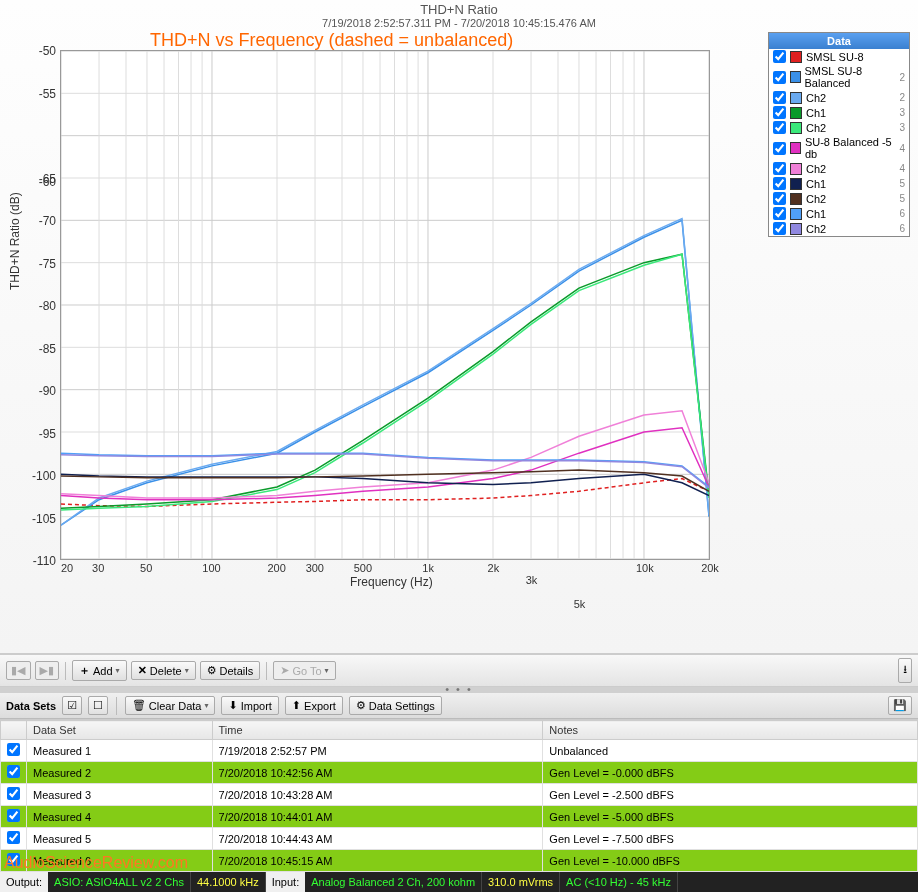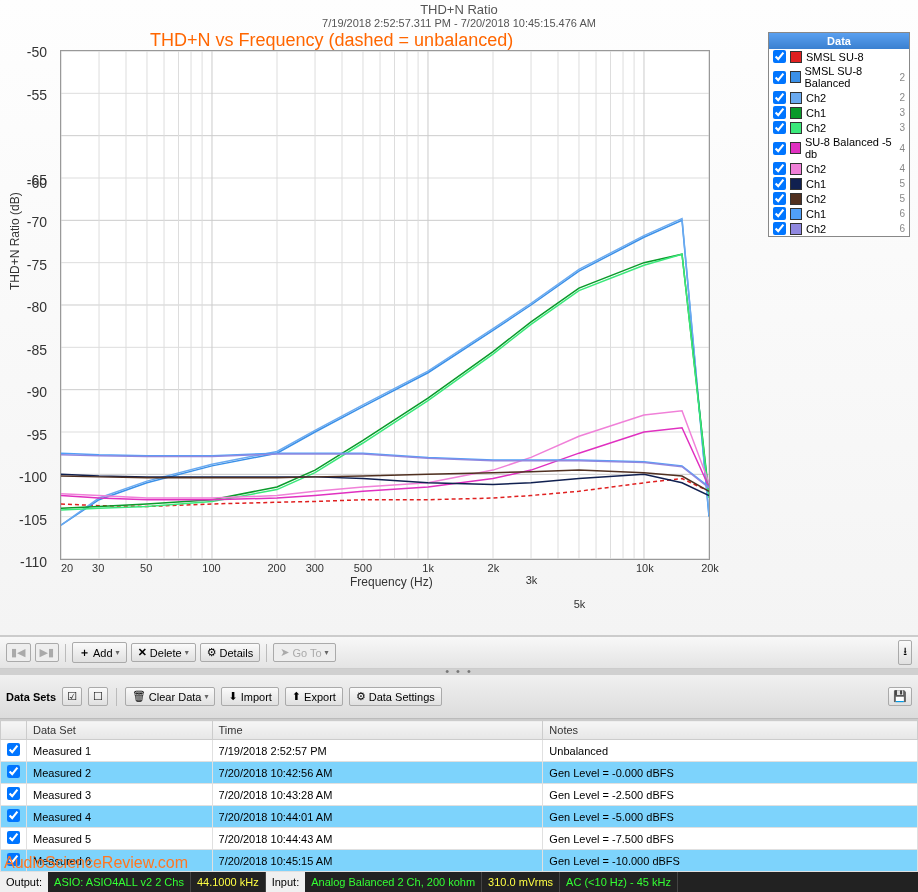--- a/index.html
+++ b/index.html
@@ -13,35 +13,35 @@
 .plot svg{width:100%;height:100%;display:block}
 .yaxis-label{position:absolute;left:8px;top:290px;transform:rotate(-90deg);transform-origin:left top;font-size:12px;color:#333}
 .xaxis-label{position:absolute;left:350px;top:575px;font-size:12px;color:#333}
 .ap-logo{position:absolute;top:58px;right:218px;font-style:italic;font-weight:bold;color:#2a7fff;font-size:18px}
 .legend{position:absolute;top:32px;right:8px;width:142px;border:1px solid #888;background:#fff}
 .legend-head{background:linear-gradient(#5aa0f0,#3a80d0);color:#fff;text-align:center;font-weight:bold;padding:2px}
 .legend-row{display:flex;align-items:center;padding:1px 4px;gap:4px;font-size:11px}
 .legend-row input{margin:0}
 .sw{width:12px;height:12px;display:inline-block;border:1px solid #333}
 .yticks{position:absolute;left:30px;top:50px;height:510px;width:28px}
-.yticks span{position:absolute;right:11px;font-size:14px;color:#333}
+.yticks span{position:absolute;right:2px;font-size:12px;color:#333}
 .xticks{position:absolute;left:60px;top:562px;width:650px;height:14px}
 .xticks span{position:absolute;font-size:11px;color:#333;transform:translateX(-50%)}
 .toolbar{background:linear-gradient(#f8f8f8,#e4e4e4);border-top:1px solid #ccc;border-bottom:1px solid #ccc;padding:3px 6px;display:flex;align-items:center;gap:4px}
 .btn{background:linear-gradient(#fafafa,#e0e0e0);border:1px solid #aaa;padding:2px 6px;display:inline-flex;align-items:center;gap:3px;cursor:pointer;border-radius:2px}
 .btn.icon-only{padding:2px 4px}
 .btn.disabled{color:#aaa;background:#eee}
 .sep{width:1px;height:18px;background:#bbb;margin:0 2px}
 .splitter{height:6px;background:#d0d0d0;text-align:center;color:#777;line-height:4px;letter-spacing:2px;cursor:row-resize}
-.tabbar{background:linear-gradient(#f0f0f0,#dcdcdc);border-bottom:1px solid #bbb;padding:12px 6px;display:flex;align-items:center;gap:6px}
+.tabbar{background:linear-gradient(#f0f0f0,#dcdcdc);border-bottom:1px solid #bbb;padding:3px 6px;display:flex;align-items:center;gap:6px}
 .table-wrap{overflow:auto;border-top:1px solid #ccc}
 table{width:100%;border-collapse:collapse}
 th{background:linear-gradient(#f6f6f6,#e6e6e6);border:1px solid #ccc;padding:3px 6px;text-align:left;font-weight:normal;color:#333}
 td{border:1px solid #e0e0e0;padding:3px 6px}
-tr.alt td{background:#7dd3fc}
+tr.alt td{background:#84cc16}
 .statusbar{display:flex;align-items:center;background:#222;color:#ccc;font-size:11px;height:20px}
 .statusbar .lbl{background:#f0f0f0;color:#000;padding:0 6px;height:100%;display:flex;align-items:center}
 .statusbar .seg{padding:0 6px;height:100%;display:flex;align-items:center;border-right:1px solid #444}
 .seg.g{color:#3f3}
 .seg.y{color:#ff4}
 .watermark{position:absolute;left:4px;bottom:20px;color:#ff7722;font-size:16px}
 .grid line{stroke:#ddd;stroke-width:1}
 .grid .major{stroke:#ccc}
 .mini{font-size:10px}
 .dropdown-arrow{font-size:8px;color:#666}

